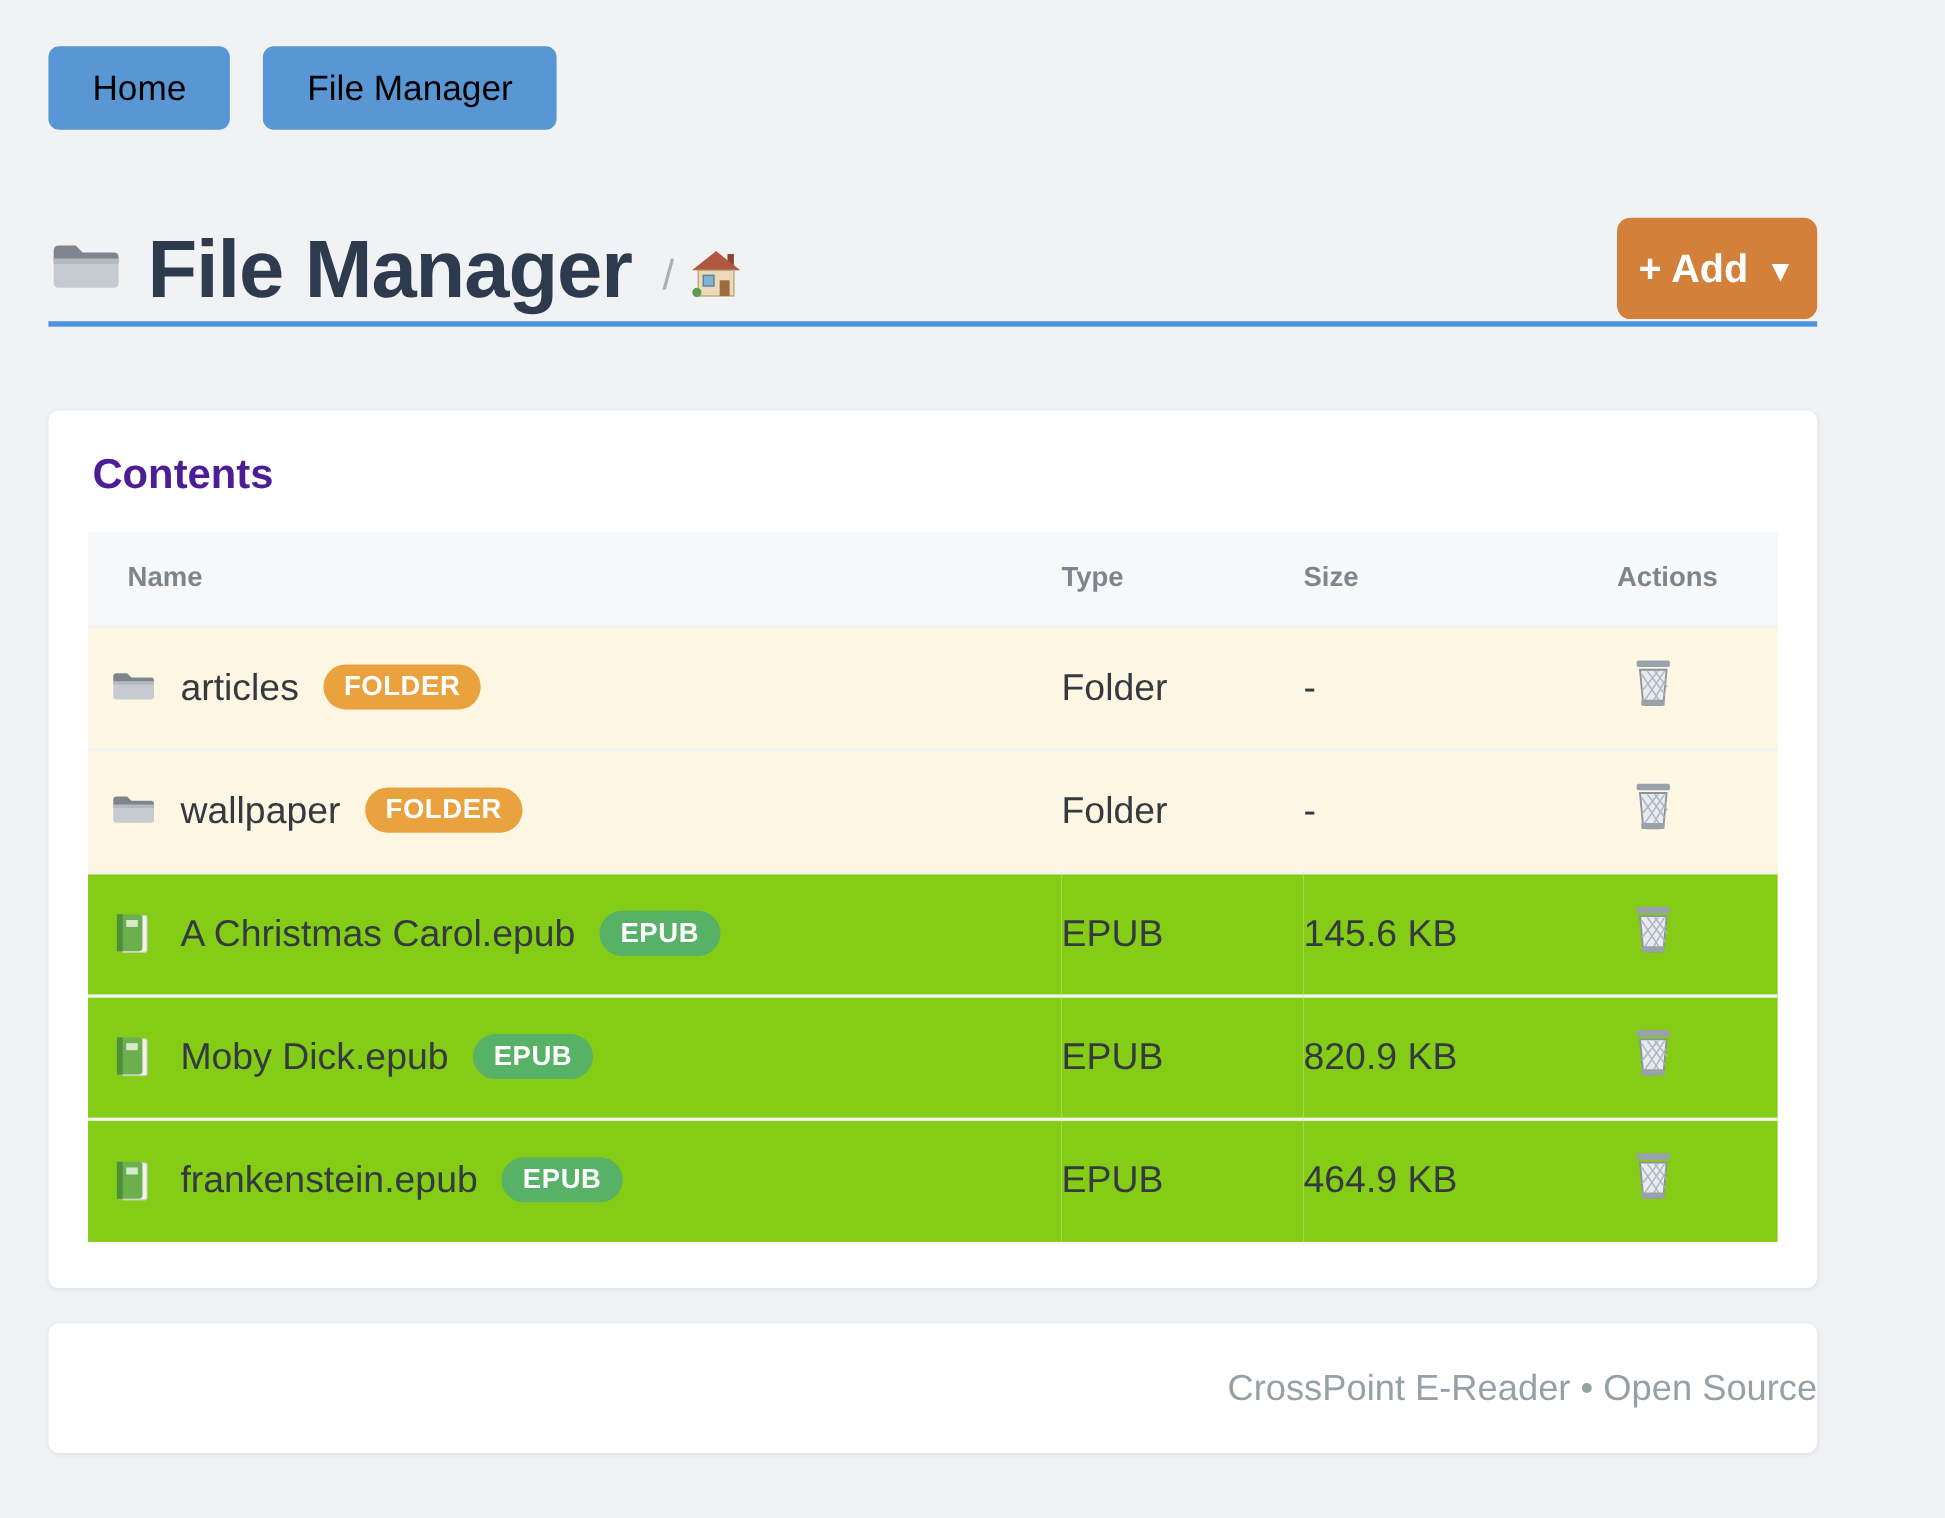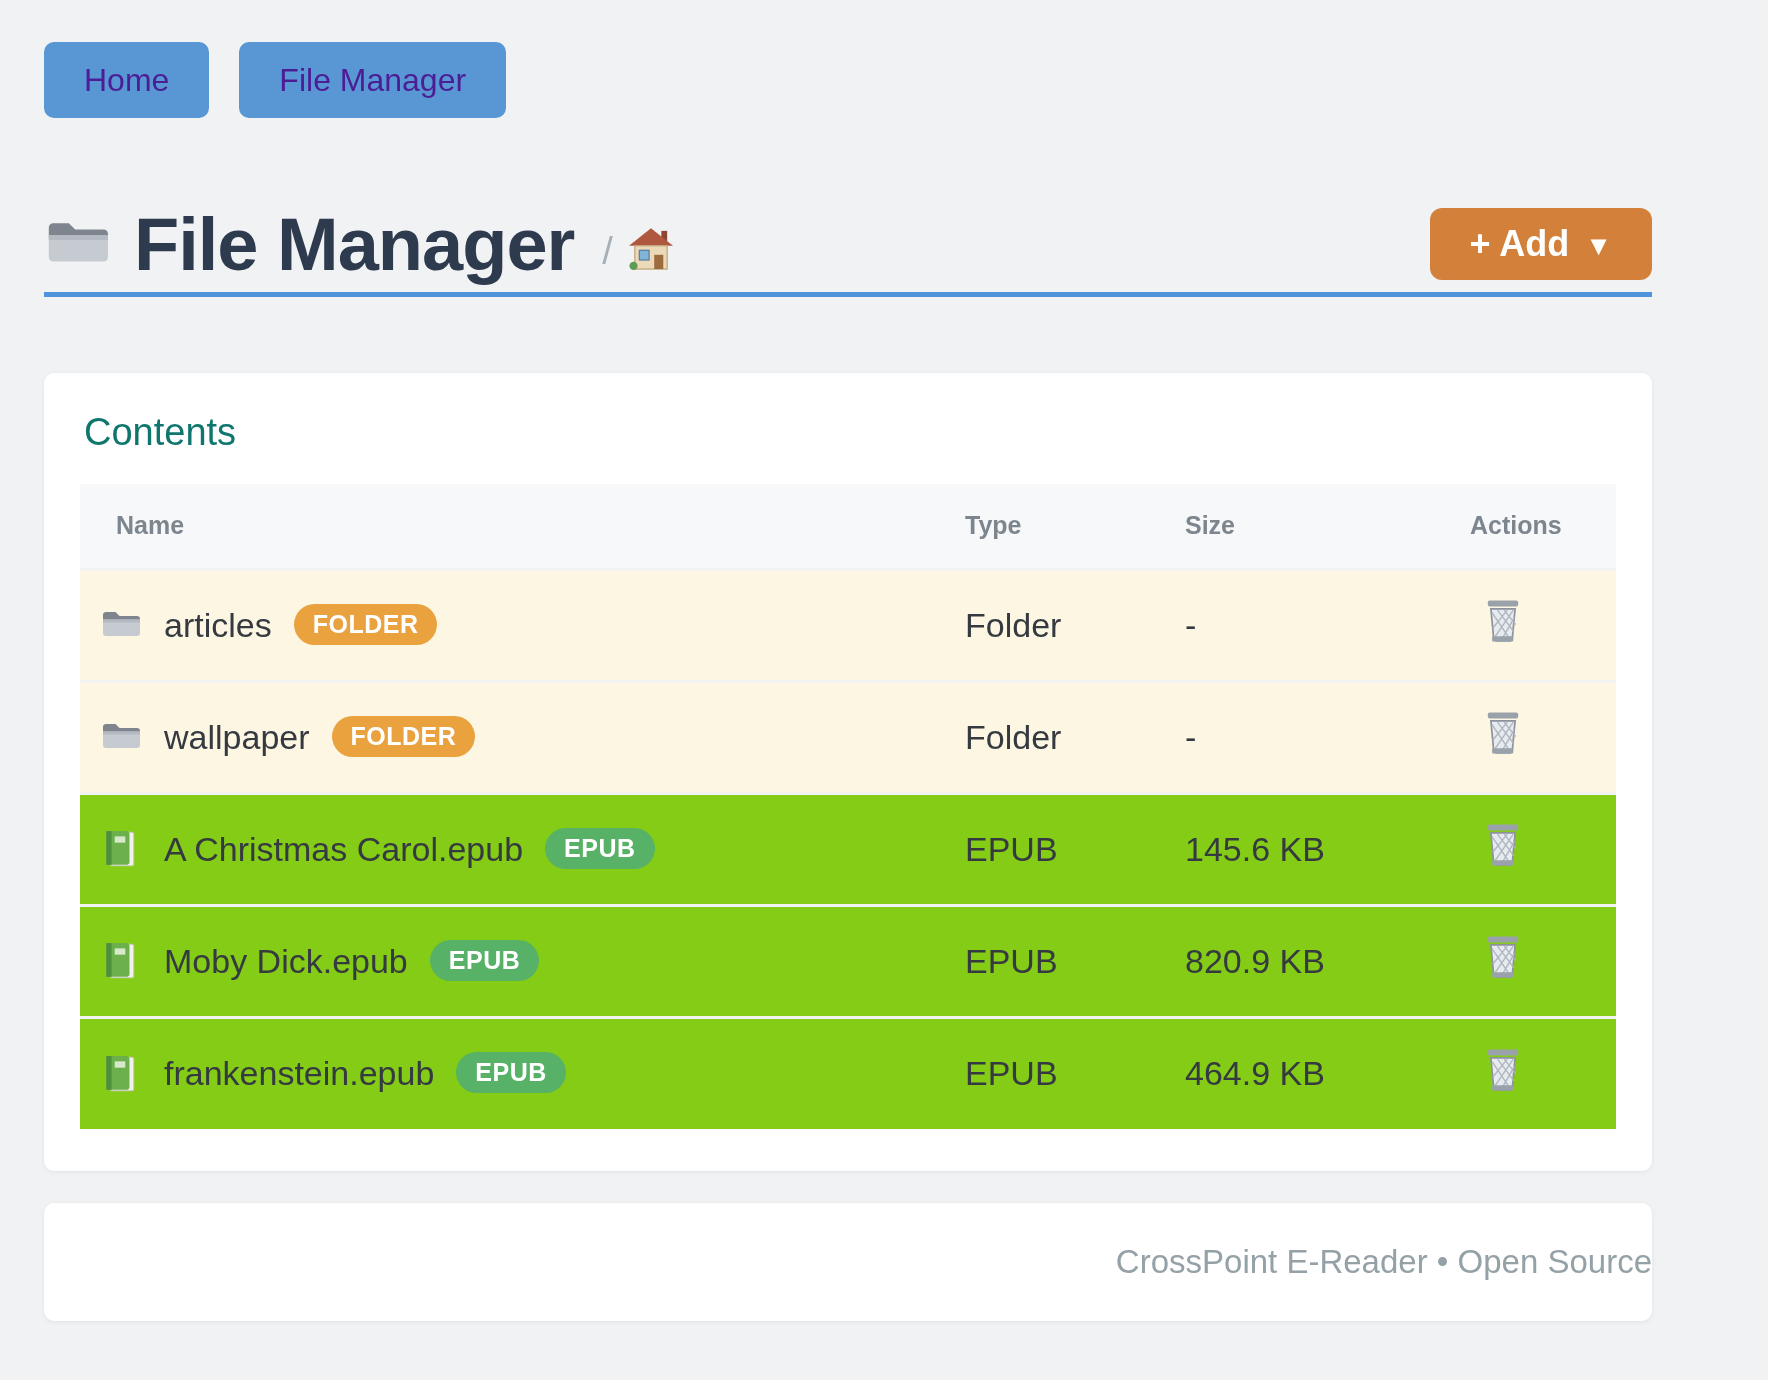--- a/index.html
+++ b/index.html
@@ -8,60 +8,60 @@
     background:#f1f2f3;
     font-family:"Liberation Sans","DejaVu Sans",sans-serif;
     overflow:hidden;
     -webkit-font-smoothing:antialiased;
   }
   .page{width:1608px;margin:0 44px;padding-top:42px;}
 
   
   .nav-buttons{display:flex;gap:30px;}
   .btn-primary{
-    background:#5897d4;color:#4c1d95;border:none;border-radius:10px;
+    background:#5897d4;color:#000000;border:none;border-radius:10px;
     font-family:inherit;font-size:32px;height:76px;padding:0 40px;
     cursor:pointer;
   }
 
   
   .page-header{
     margin-top:80px;display:flex;align-items:center;justify-content:space-between;
     height:92px;
   }
   .title-group{display:flex;align-items:center;}
   .title-folder{width:64px;height:56px;margin-right:26px;display:inline-flex;}
   h1.page-title{
     margin:0;font-size:74px;font-weight:700;color:#2e3b4e;letter-spacing:-1px;
   }
   .crumb-sep{font-size:38px;color:#a7b0b6;margin:14px 14px 0 28px;}
   .crumb-home{width:48px;height:44px;display:inline-flex;margin-top:10px;cursor:pointer;}
   .btn-add{
     background:#d3813a;color:#fff;border:none;border-radius:12px;
     font-family:inherit;font-size:36px;font-weight:700;
-    height:72px;padding:0 40px;display:flex;align-items:center;gap:16px;
+    height:92px;padding:0 20px;display:flex;align-items:center;gap:16px;
     cursor:pointer;
   }
   .btn-add .caret{font-size:27px;transform:translateY(2px);}
 
   .blue-rule{
     border:none;height:5px;background:#4e94da;margin:0;margin-top:2px;
   }
 
   
   .card{
     background:#ffffff;border-radius:10px;
     box-shadow:0 1px 5px rgba(0,0,0,0.07);
   }
   .main-card{margin-top:76px;padding:38px 36px 42px 36px;}
   .card-head{
     display:flex;align-items:baseline;justify-content:space-between;
     margin-bottom:30px;padding:0 4px;
   }
-  .card-head h2{margin:0;font-size:38px;font-weight:400;color:#0f766e;}
+  .card-head h2{margin:0;font-size:38px;font-weight:700;color:#4c1d95;}
   .summary{font-size:30px;color:#8d979c;}
 
   
   table.files{border-collapse:collapse;width:1536px;table-layout:fixed;}
   col.c-name{width:885px;}
   col.c-type{width:220px;}
   col.c-size{width:265px;}
   col.c-actions{width:166px;}
   thead tr{background:#f6f8fa;height:85px;}
   th{

